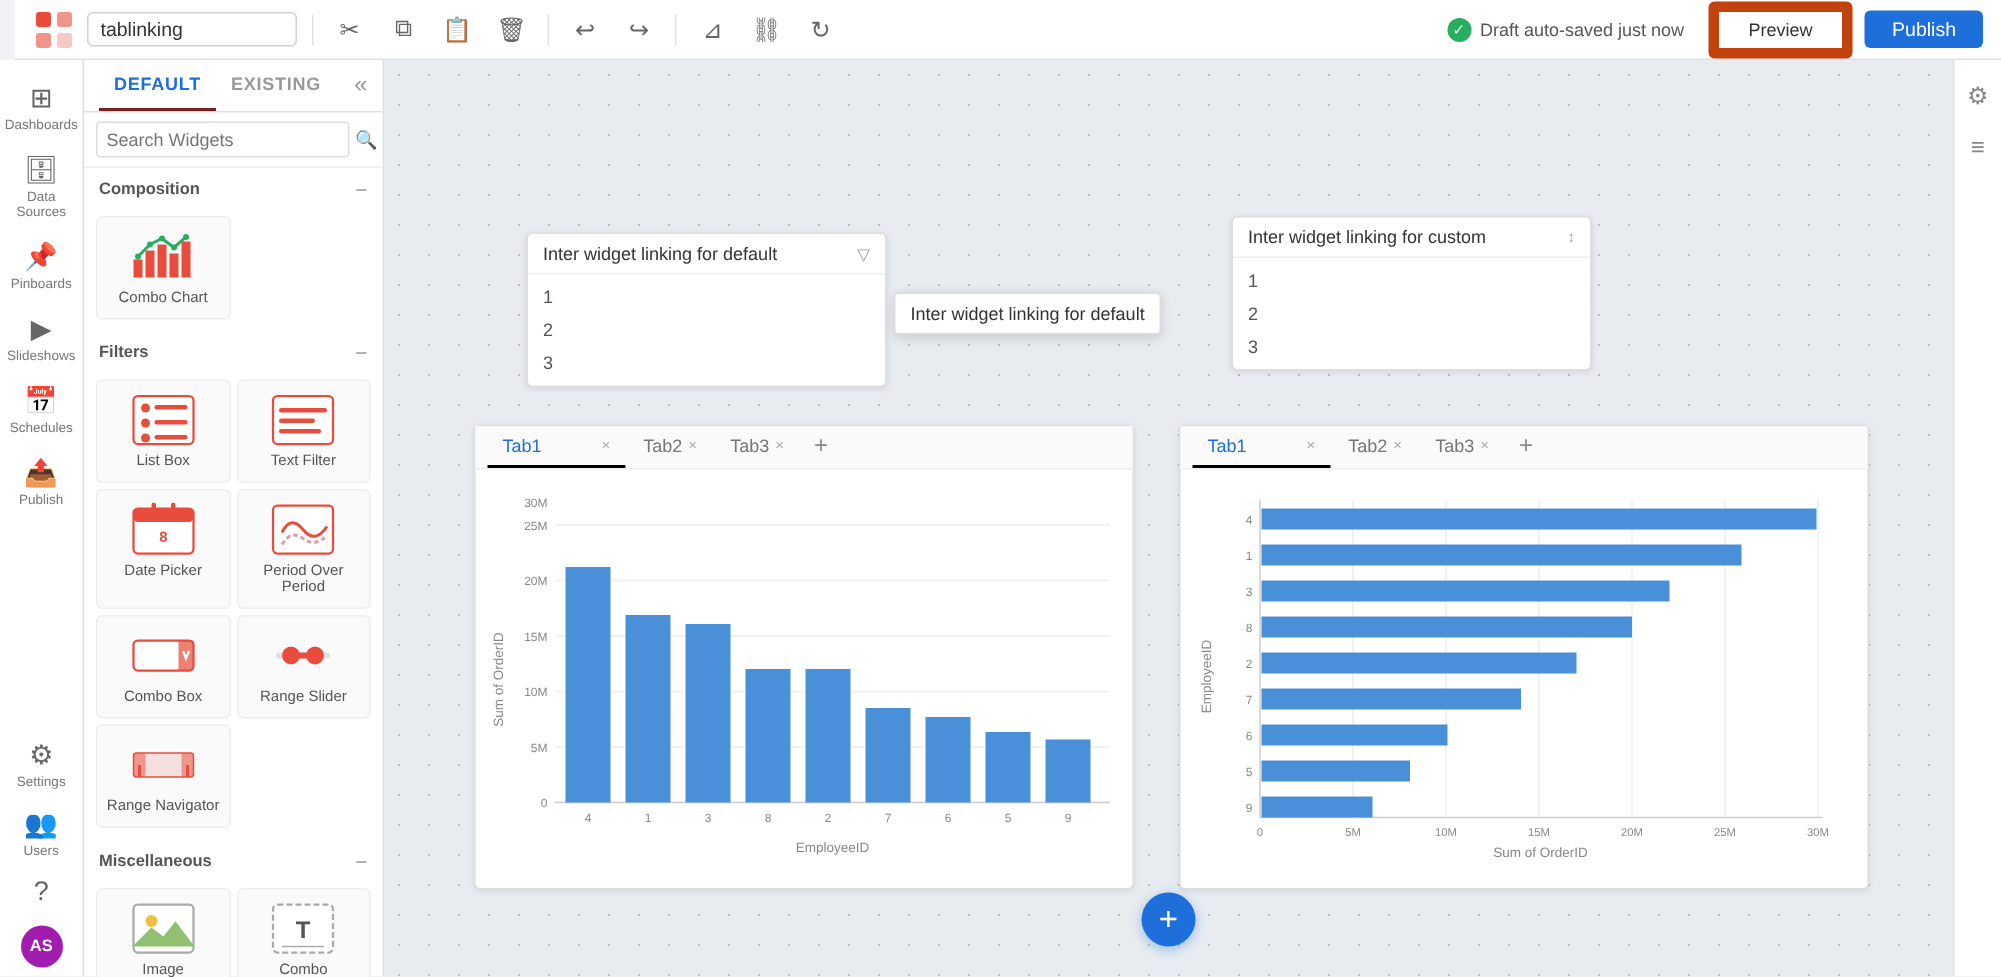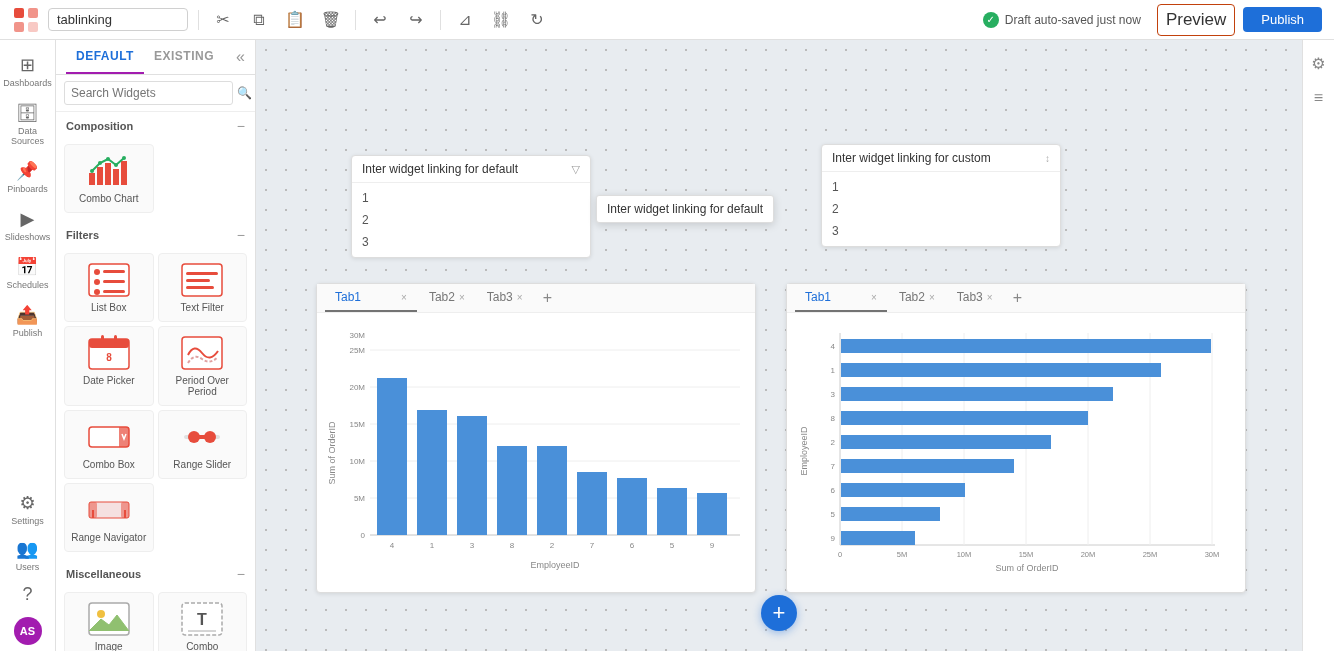--- a/index.html
+++ b/index.html
@@ -2,37 +2,37 @@
 <html><head>
   <meta charset="utf-8">
   <style>
     * { box-sizing: border-box; margin: 0; padding: 0; font-family: -apple-system, BlinkMacSystemFont, 'Segoe UI', sans-serif; }
     body { width: 1334px; height: 651px; overflow: hidden; background: #f0f2f5; }
 
     
     .topbar {
       display: flex; align-items: center; height: 40px;
       background: #fff; border-bottom: 1px solid #e0e0e0;
-      padding: 0 12px; gap: 8px; position: relative; z-index: 100;
+      padding: 0 12px; gap: 8px; position: relative; z-index: 100; margin-left: 10px;
     }
     .logo { width: 28px; height: 28px; flex-shrink: 0; }
     .app-name-input {
       border: 1px solid #d0d0d0; border-radius: 4px; padding: 3px 8px;
       font-size: 13px; width: 140px; color: #333; outline: none;
     }
     .topbar-divider { width: 1px; height: 20px; background: #e0e0e0; margin: 0 2px; }
     .topbar-icon-btn {
       width: 28px; height: 28px; display: flex; align-items: center; justify-content: center;
       border: none; background: transparent; cursor: pointer; color: #666; font-size: 16px;
       border-radius: 3px;
     }
     .topbar-spacer { flex: 1; }
     .draft-saved { display: flex; align-items: center; gap: 6px; font-size: 12px; color: #555; margin-right: 8px; }
     .draft-saved .check-circle { width: 16px; height: 16px; background: #27ae60; border-radius: 50%; display: flex; align-items: center; justify-content: center; color: #fff; font-size: 10px; }
-    .preview-btn { padding: 5px 8px; border: 1px solid #c2410c; border-radius: 4px; background: #fff; font-size: 17px; cursor: pointer; color: #333; }
+    .preview-btn { padding: 5px 20px; border: 7px solid #c2410c; border-radius: 4px; background: #fff; font-size: 12px; cursor: pointer; color: #333; }
     .publish-btn { padding: 5px 18px; background: #1e6fd9; border: none; border-radius: 4px; color: #fff; font-size: 13px; cursor: pointer; font-weight: 500; }
 
     
     .main-layout { display: flex; height: calc(651px - 40px); }
 
     
     .icon-sidebar {
       width: 56px; background: #fff; border-right: 1px solid #e0e0e0;
       display: flex; flex-direction: column; align-items: center; padding-top: 8px; gap: 2px;
     }
@@ -47,21 +47,21 @@
     .widget-panel {
       width: 200px; background: #fff; border-right: 1px solid #e0e0e0;
       display: flex; flex-direction: column; overflow: hidden;
     }
     .tab-row { display: flex; border-bottom: 1px solid #e0e0e0; padding: 0 10px; gap: 0; }
     .tab-btn {
       padding: 8px 10px; font-size: 12px; font-weight: 600; cursor: pointer;
       border: none; background: transparent; color: #999; border-bottom: 2px solid transparent;
       text-transform: uppercase; letter-spacing: 0.5px;
     }
-    .tab-btn.active { color: #1e6fd9; border-bottom: 2px solid #a21caf; }
+    .tab-btn.active { color: #1e6fd9; border-bottom: 2px solid #7f1d1d; }
     .collapse-btn { margin-left: auto; background: none; border: none; cursor: pointer; color: #999; font-size: 16px; padding: 8px 0; }
     .search-row { display: flex; align-items: center; padding: 6px 8px; border-bottom: 1px solid #eee; gap: 4px; }
     .search-input { flex: 1; border: 1px solid #ddd; border-radius: 3px; padding: 4px 6px; font-size: 12px; outline: none; }
     .search-icon { color: #999; font-size: 12px; }
 
     .widget-panel-content { overflow-y: auto; flex: 1; }
     .section-header {
       display: flex; align-items: center; justify-content: space-between;
       padding: 6px 10px; font-size: 11px; font-weight: 600; color: #555;
     }
@@ -113,21 +113,21 @@
     .dropdown-widget-right { top: 110px; left: 560px; width: 240px; }
 
     .tab-widget-header {
       display: flex; align-items: center; padding: 0 8px; border-bottom: 1px solid #eee;
       gap: 2px; background: #fafafa;
     }
     .tab-widget-tab {
       display: flex; align-items: center; padding: 6px 10px; font-size: 12px;
       cursor: pointer; color: #777; gap: 4px; border-bottom: 2px solid transparent;
     }
-    .tab-widget-tab.active { color: #1e6fd9; border-bottom: 2px solid #737373; gap: 40px; }
+    .tab-widget-tab.active { color: #1e6fd9; border-bottom: 2px solid #000000; gap: 40px; }
     .tab-widget-tab .close-x { font-size: 10px; color: #aaa; cursor: pointer; }
     .add-tab-btn { padding: 4px 8px; background: none; border: none; cursor: pointer; color: #888; font-size: 16px; }
 
     
     .right-panel {
       width: 32px; background: #fff; border-left: 1px solid #e0e0e0;
       display: flex; flex-direction: column; align-items: center; padding-top: 8px; gap: 4px;
     }
     .right-panel-icon { font-size: 16px; color: #888; cursor: pointer; padding: 6px; border-radius: 3px; }
 

